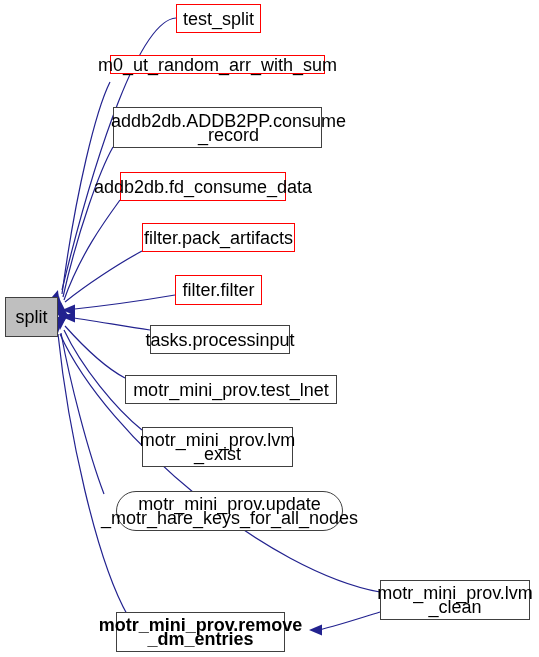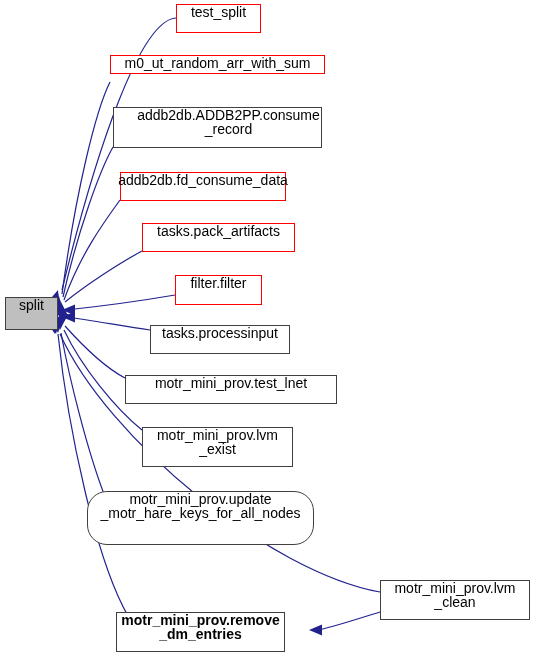--- a/index.html
+++ b/index.html
@@ -21,26 +21,26 @@
     position: absolute;
     left: 0;
     top: 0;
     width: 539px;
     height: 657px;
   }
   .node {
     position: absolute;
     box-sizing: border-box;
     display: flex;
-    align-items: flex-start;
+    align-items: center;
     justify-content: center;
     text-align: center;
     background: #ffffff;
     border: 1px solid #404040;
-    font-size: 14px;
+    font-size: 18px;
     line-height: 14px;
     color: #000000;
     white-space: pre-line;
     letter-spacing: 0px;
     z-index: 5;
   }
   .node.red {
     border-color: #ff0000;
   }
   .node.current {
@@ -84,33 +84,33 @@
         <polygon points="0,0 13,-5.5 13,5.5" fill="#22228f" transform="translate(61,326) rotate(-80)"></polygon>
         <polygon points="0,0 13,-5.5 13,5.5" fill="#22228f" transform="translate(60,330) rotate(-86)"></polygon>
         <polygon points="0,0 13,-5.5 13,5.5" fill="#22228f" transform="translate(58,333) rotate(-94)"></polygon>
         <polygon points="0,0 13,-5.5 13,5.5" fill="#22228f" transform="translate(56,334) rotate(-98)"></polygon>
         <polygon points="0,0 13,-5.5 13,5.5" fill="#22228f" transform="translate(55,334) rotate(-102)"></polygon>
         <polygon points="0,0 13,-5.5 13,5.5" fill="#22228f" transform="translate(309,630) rotate(0)"></polygon>
       </g>
   </svg>
 
   <div id="node-layer">
-      <div class="node current" style="left: 5px; top: 297px; width: 53px; height: 33px;"><span class="node-label">split</span></div>
+      <div class="node current" style="left: 5px; top: 297px; width: 53px; height: 40px;"><span class="node-label">split</span></div>
       <div class="node red" style="left: 176px; top: 4px; width: 85px; height: 29px;"><span class="node-label">test_split</span></div>
       <div class="node red" style="left: 110px; top: 55px; width: 215px; height: 19px;"><span class="node-label">m0_ut_random_arr_with_sum</span></div>
       <div class="node" style="left: 113px; top: 107px; width: 209px; height: 41px; padding-left: 22px;"><span class="node-label">addb2db.ADDB2PP.consume
 _record</span></div>
       <div class="node red" style="left: 120px; top: 172px; width: 166px; height: 29px;"><span class="node-label">addb2db.fd_consume_data</span></div>
-      <div class="node red" style="left: 142px; top: 223px; width: 153px; height: 29px;"><span class="node-label">tasks.pack_artifacts</span></div>
+      <div class="node red" style="left: 142px; top: 223px; width: 153px; height: 29px;"><span class="node-label">filter.pack_artifacts</span></div>
       <div class="node red" style="left: 175px; top: 275px; width: 87px; height: 30px;"><span class="node-label">filter.filter</span></div>
       <div class="node" style="left: 150px; top: 325px; width: 140px; height: 29px;"><span class="node-label">tasks.processinput</span></div>
       <div class="node" style="left: 125px; top: 375px; width: 212px; height: 29px;"><span class="node-label">motr_mini_prov.test_lnet</span></div>
       <div class="node" style="left: 142px; top: 427px; width: 151px; height: 40px;"><span class="node-label">motr_mini_prov.lvm
 _exist</span></div>
-      <div class="node" style="left: 87px; top: 491px; width: 227px; height: 54px; border-radius: 20px;"><span class="node-label">motr_mini_prov.update
+      <div class="node" style="left: 116px; top: 491px; width: 227px; height: 40px; border-radius: 20px;"><span class="node-label">motr_mini_prov.update
 _motr_hare_keys_for_all_nodes</span></div>
       <div class="node" style="left: 380px; top: 580px; width: 150px; height: 40px;"><span class="node-label">motr_mini_prov.lvm
 _clean</span></div>
       <div class="node" style="left: 116px; top: 612px; width: 169px; height: 40px; font-weight: bold;"><span class="node-label">motr_mini_prov.remove
 _dm_entries</span></div>
     </div>
 
 </div>
 
 </body></html>

